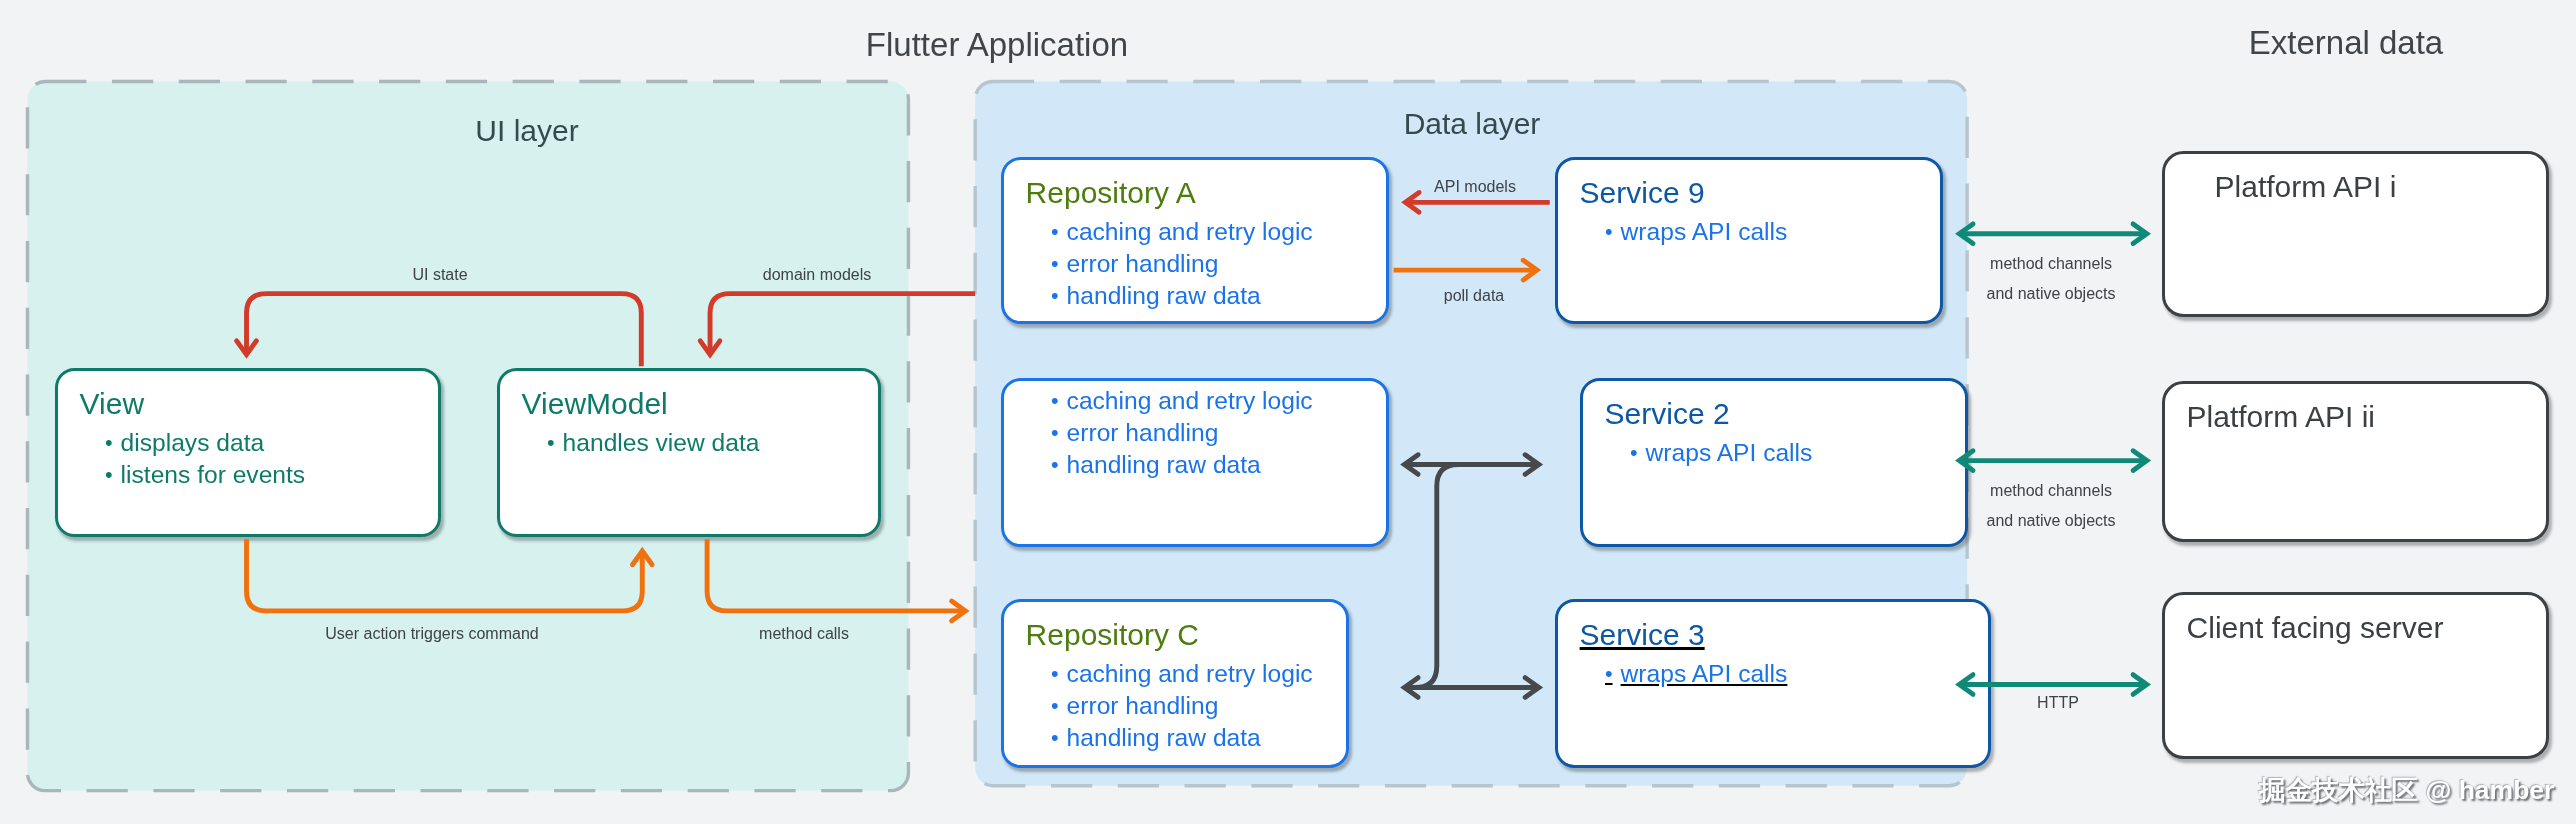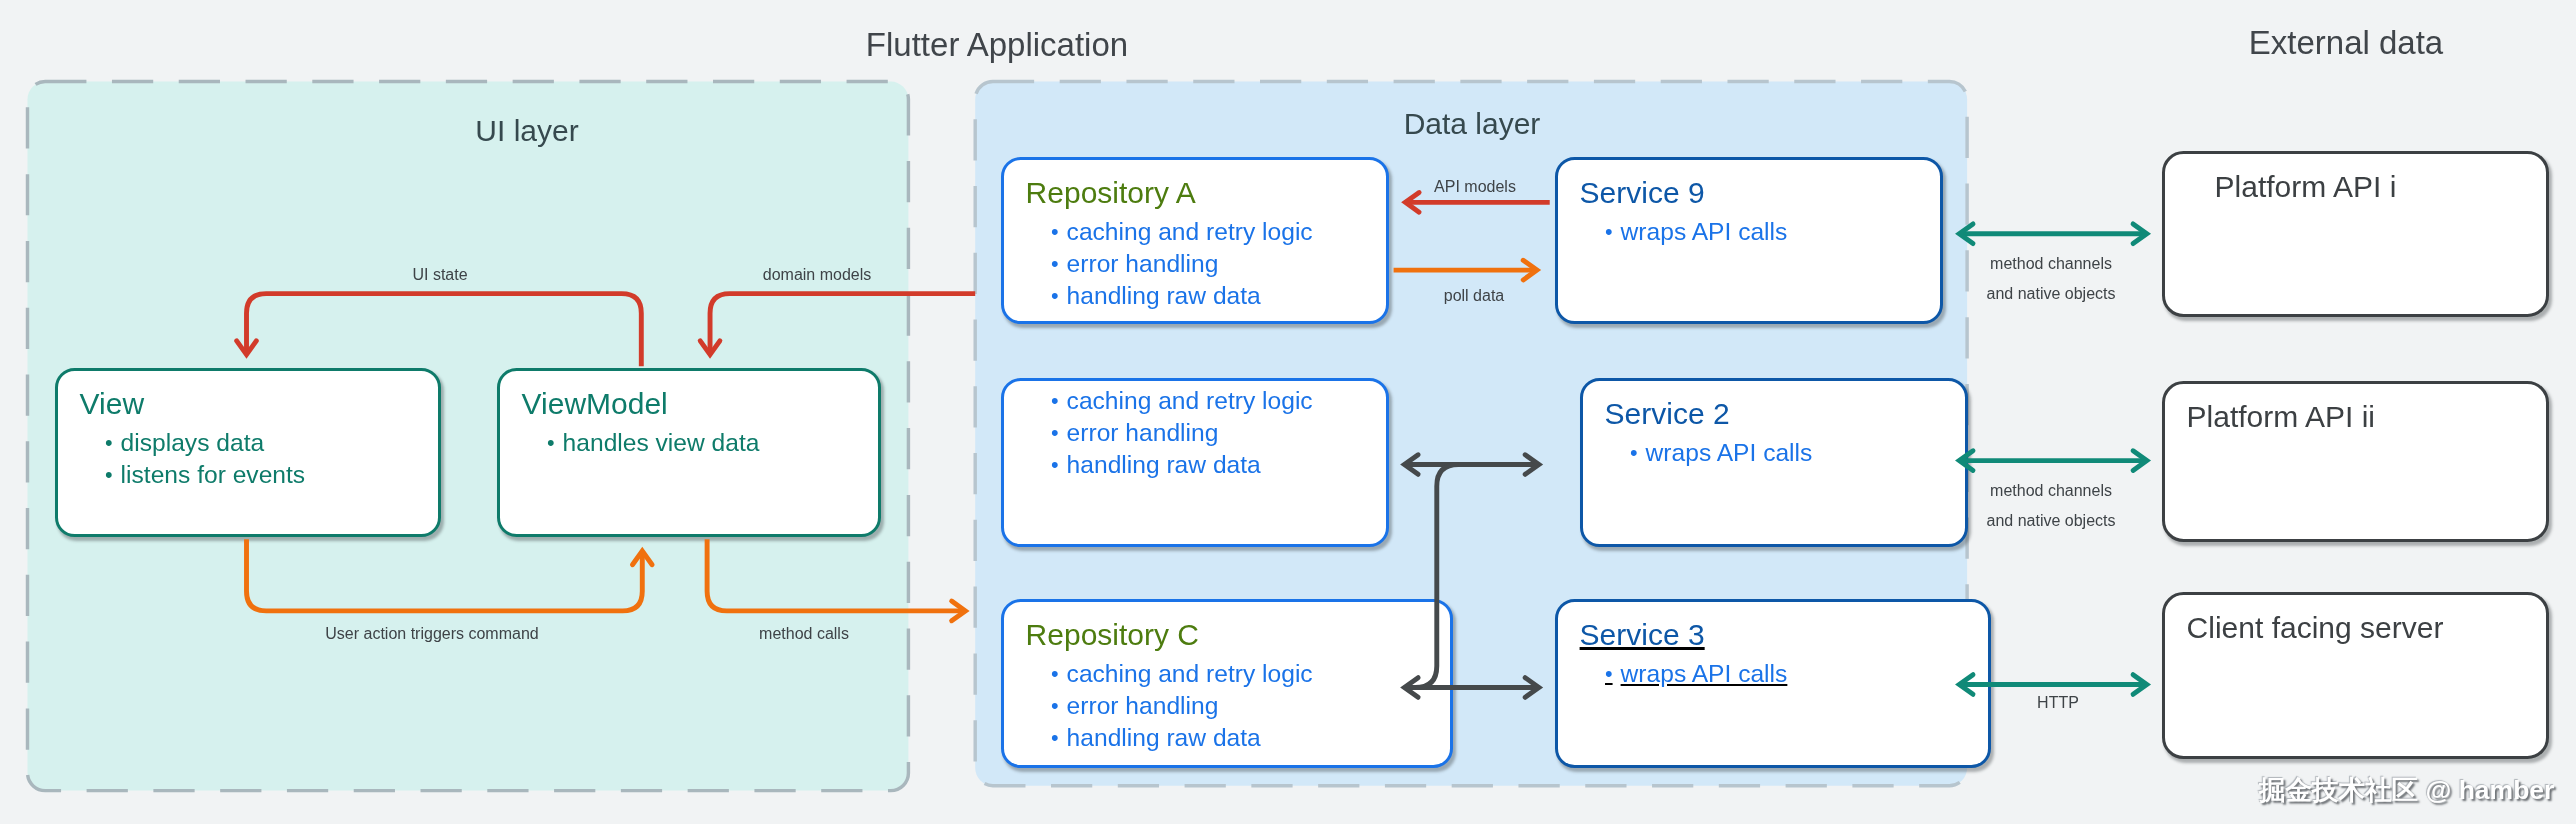--- a/index.html
+++ b/index.html
@@ -112,21 +112,21 @@
       <li>
           <span class="dot">•</span>
           <span>error handling</span>
         </li>
       <li>
           <span class="dot">•</span>
           <span>handling raw data</span>
         </li>
     </ul>
   </div>
-  <div class="box box-repo" style="left:1001px;top:599px;width:452px;height:169px;">
+  <div class="box box-repo" style="left:1001px;top:599px;width:348px;height:169px;">
     <div class="title">Repository C</div>
     <ul>
       <li>
           <span class="dot">•</span>
           <span>caching and retry logic</span>
         </li>
       <li>
           <span class="dot">•</span>
           <span>error handling</span>
         </li>

